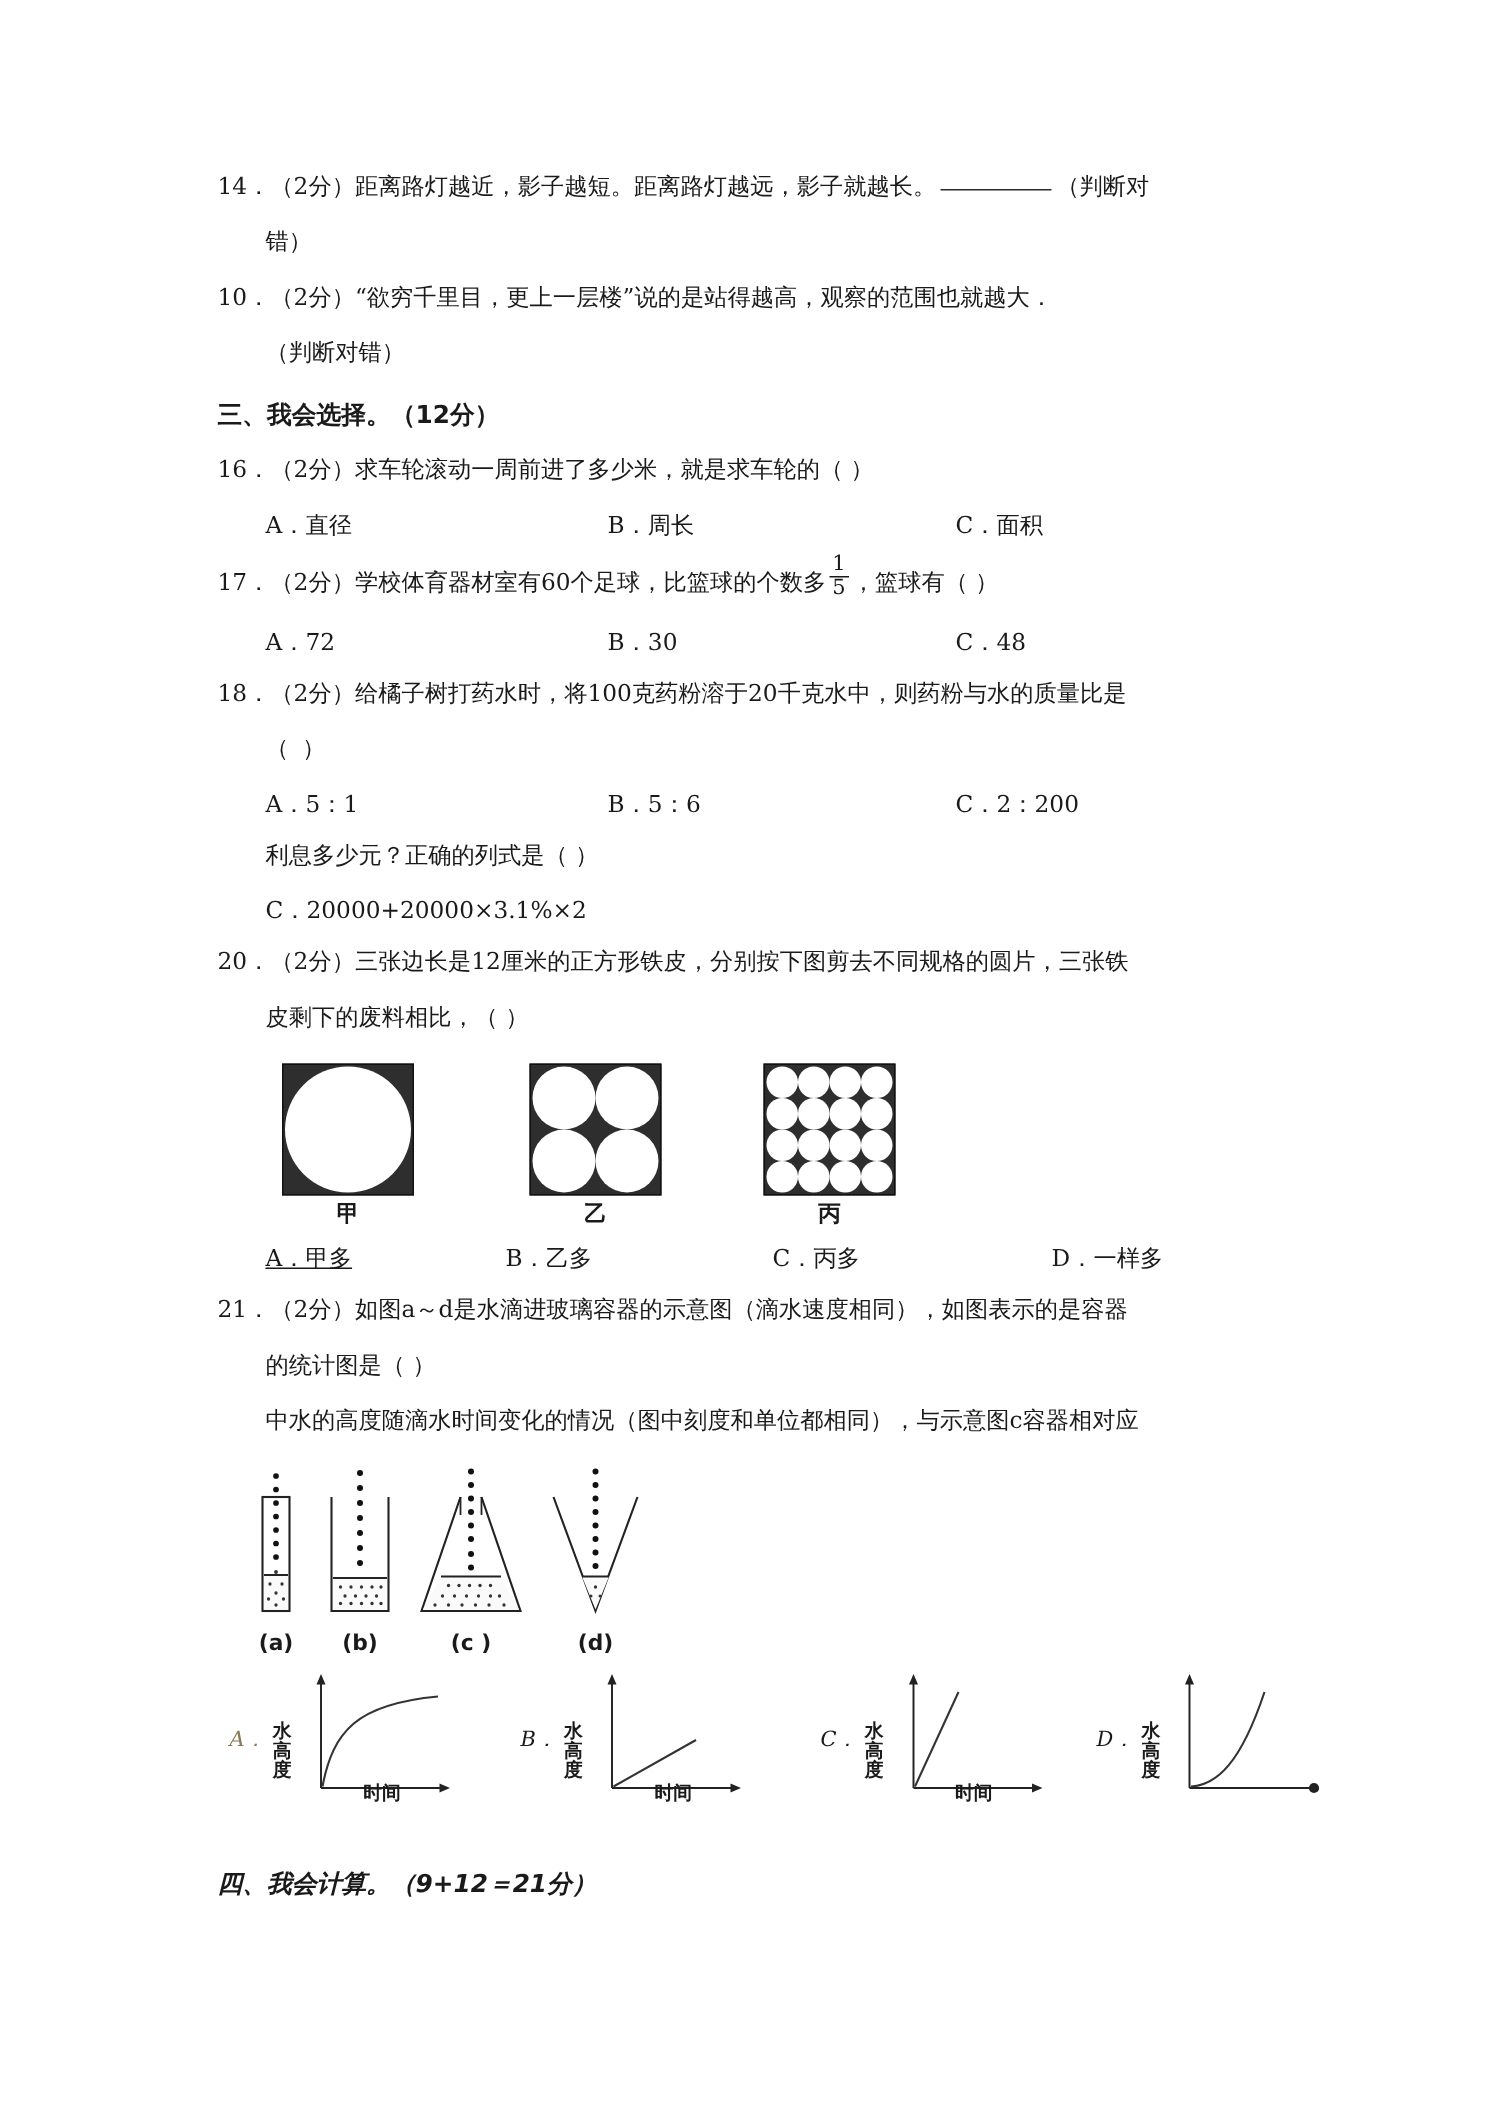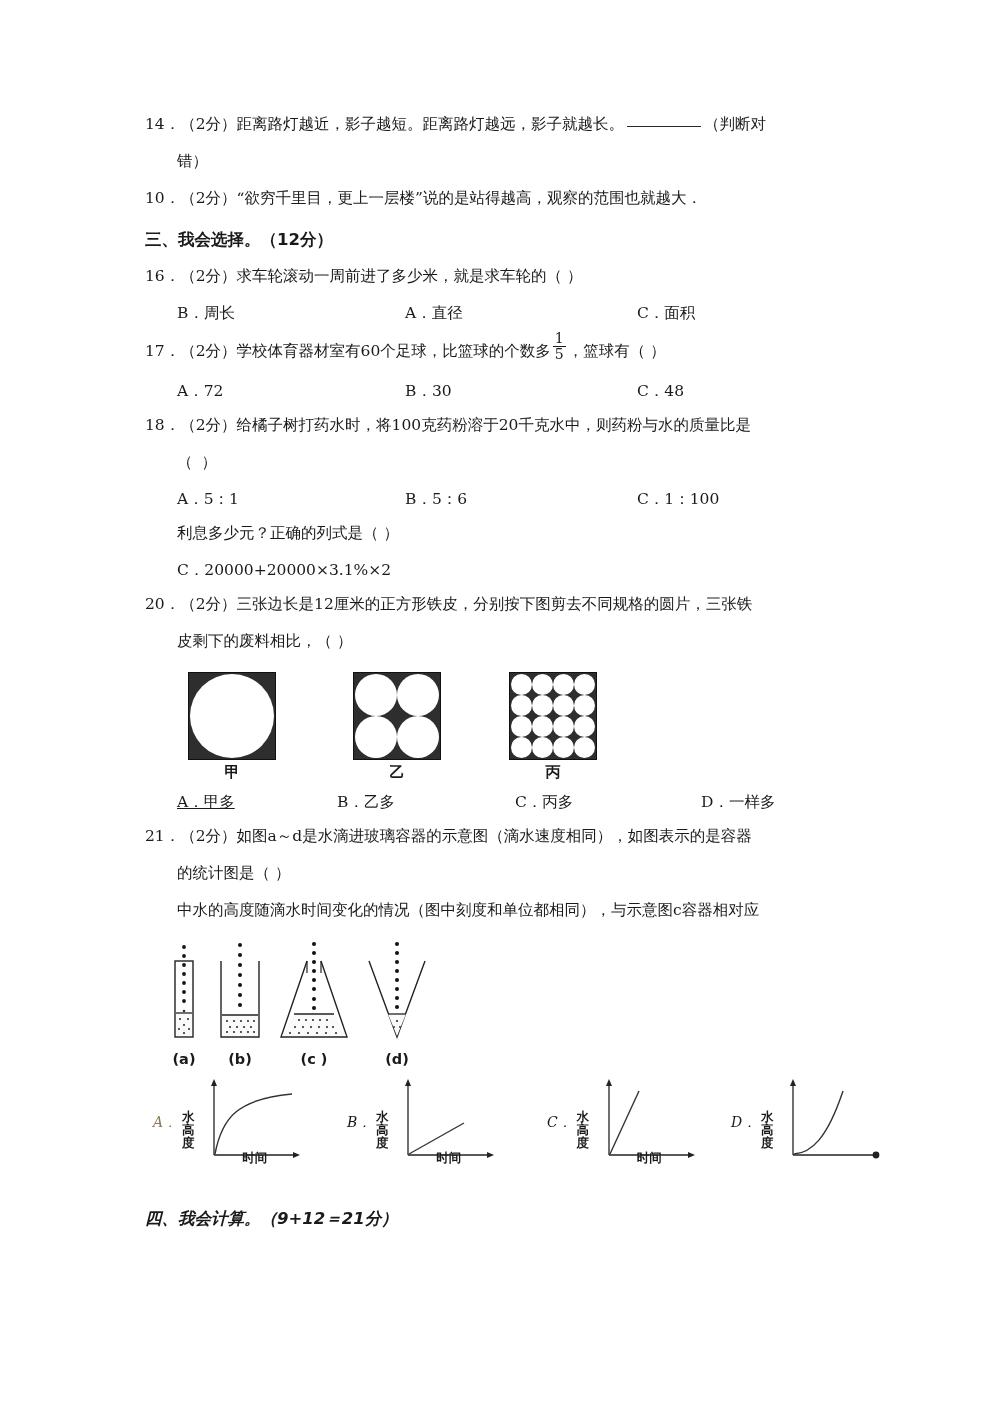--- a/index.html
+++ b/index.html
@@ -149,49 +149,50 @@
   <div class="content">
 
     <div class="q">
       <span>14．</span><span>（2分）</span><span>距离路灯越近，影子越短。距离路灯越远，影子就越长。</span><span class="blank-line"></span><span>（判断对</span>
     </div>
     <div class="q indent">错）</div>
 
     <div class="q">
       <span>10．</span><span>（2分）</span><span>“欲穷千里目，更上一层楼”说的是站得越高，观察的范围也就越大．</span>
     </div>
+    <div class="q indent">（判断对错）</div>
 
     <div class="section-head">三、我会选择。（12分）</div>
 
     <div class="q">
       <span>16．</span><span>（2分）</span><span>求车轮滚动一周前进了多少米，就是求车轮的（        ）</span>
     </div>
     <div class="opts three">
+      <span class="opt">A．直径</span>
       <span class="opt">B．周长</span>
-      <span class="opt">A．直径</span>
       <span class="opt">C．面积</span>
     </div>
 
     <div class="q" style="line-height:40px;">
       <span>17．</span><span>（2分）</span><span>学校体育器材室有60个足球，比篮球的个数多</span><span class="frac"><span class="n">1</span><span class="d">5</span></span><span>，篮球有（        ）</span>
     </div>
     <div class="opts three">
       <span class="opt">A．72</span>
       <span class="opt">B．30</span>
       <span class="opt">C．48</span>
     </div>
 
     <div class="q">
       <span>18．</span><span>（2分）</span><span>给橘子树打药水时，将100克药粉溶于20千克水中，则药粉与水的质量比是</span>
     </div>
     <div class="q indent paren-blank">（        ）</div>
     <div class="opts three">
       <span class="opt">A．5：1</span>
       <span class="opt">B．5：6</span>
-      <span class="opt">C．1：100</span>
+      <span class="opt">C．2：200</span>
     </div>
 
     <div class="q indent">利息多少元？正确的列式是（        ）</div>
     <div class="opts">
       <span class="opt">C．20000+20000×3.1%×2</span>
     </div>
 
     <div class="q">
       <span>20．</span><span>（2分）</span><span>三张边长是12厘米的正方形铁皮，分别按下图剪去不同规格的圆片，三张铁</span>
     </div>

